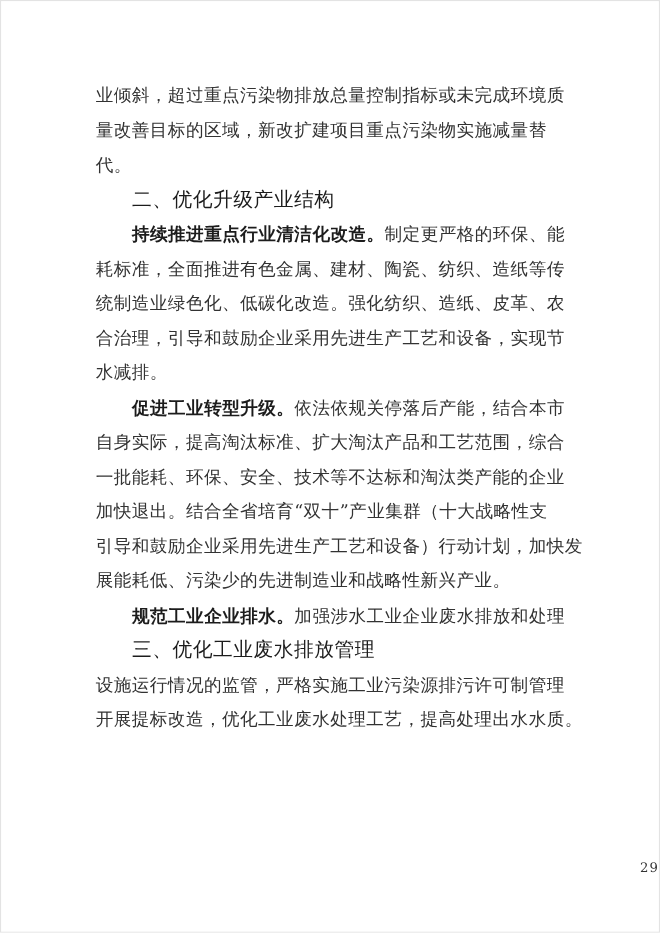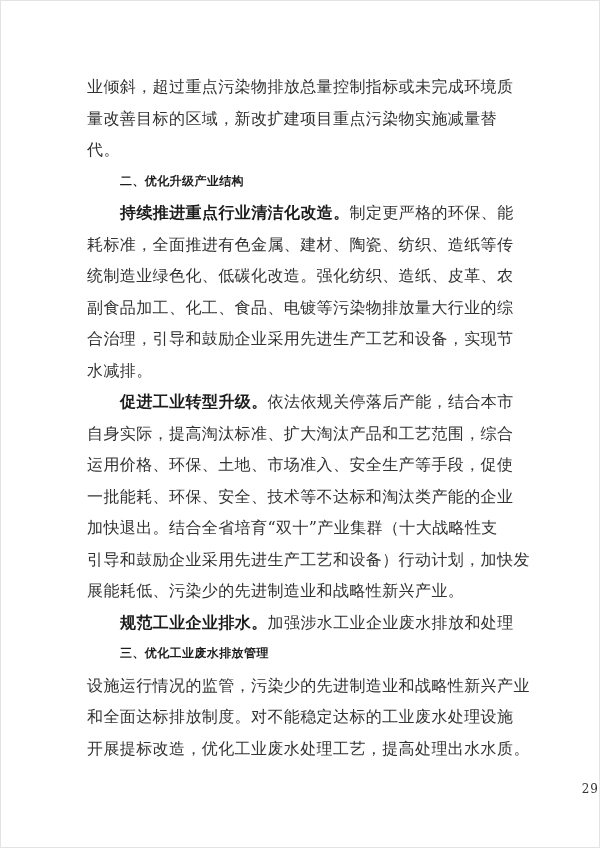--- a/index.html
+++ b/index.html
@@ -28,24 +28,24 @@
     height: 31.5px;
     line-height: 31.5px;
     font-size: 16px;
     letter-spacing: 0.4px;
     white-space: nowrap;
   }
   .indent {
     text-indent: 33px;
   }
   .heading {
-    font-weight: 700;
+    font-weight: 400;
     font-family: "DejaVu Sans", "Liberation Sans", sans-serif;
     color: #1c1c1c;
-    font-size: 12px;
+    font-size: 18px;
   }
   .lead {
     font-weight: 700;
     color: #1c1c1c;
     margin-top: 44px;
   }
   .page-number {
     position: absolute;
     left: 0;
     right: 0;
@@ -66,36 +66,33 @@
 
     <div class="line">业倾斜，超过重点污染物排放总量控制指标或未完成环境质</div>
     <div class="line">量改善目标的区域，新改扩建项目重点污染物实施减量替</div>
     <div class="line">代。</div>
 
     <div class="line indent heading">二、优化升级产业结构</div>
 
     <div class="line indent"><span class="lead">持续推进重点行业清洁化改造。</span><span>制定更严格的环保、能</span></div>
     <div class="line">耗标准，全面推进有色金属、建材、陶瓷、纺织、造纸等传</div>
     <div class="line">统制造业绿色化、低碳化改造。强化纺织、造纸、皮革、农</div>
-    <div class="line">副食品加工、化工、食品、电镀等污染物排放量大行业的综</div>
     <div class="line">合治理，引导和鼓励企业采用先进生产工艺和设备，实现节</div>
     <div class="line">水减排。</div>
 
     <div class="line indent"><span class="lead">促进工业转型升级。</span><span>依法依规关停落后产能，结合本市</span></div>
     <div class="line">自身实际，提高淘汰标准、扩大淘汰产品和工艺范围，综合</div>
-    <div class="line">运用价格、环保、土地、市场准入、安全生产等手段，促使</div>
     <div class="line">一批能耗、环保、安全、技术等不达标和淘汰类产能的企业</div>
     <div class="line">加快退出。结合全省培育“双十”产业集群（十大战略性支</div>
     <div class="line">引导和鼓励企业采用先进生产工艺和设备）行动计划，加快发</div>
     <div class="line">展能耗低、污染少的先进制造业和战略性新兴产业。</div>
 
     <div class="line indent"><span class="lead">规范工业企业排水。</span><span>加强涉水工业企业废水排放和处理</span></div>
 
     <div class="line indent heading">三、优化工业废水排放管理</div>
-    <div class="line">设施运行情况的监管，污染少的先进制造业和战略性新兴产业</div>
-    <div class="line">和全面达标排放制度。对不能稳定达标的工业废水处理设施</div>
+    <div class="line">设施运行情况的监管，严格实施工业污染源排污许可制管理</div>
     <div class="line">开展提标改造，优化工业废水处理工艺，提高处理出水水质。</div>
 
   </div>
 
   <div class="page-number">29</div>
 
 </div>
 
 </body></html>

